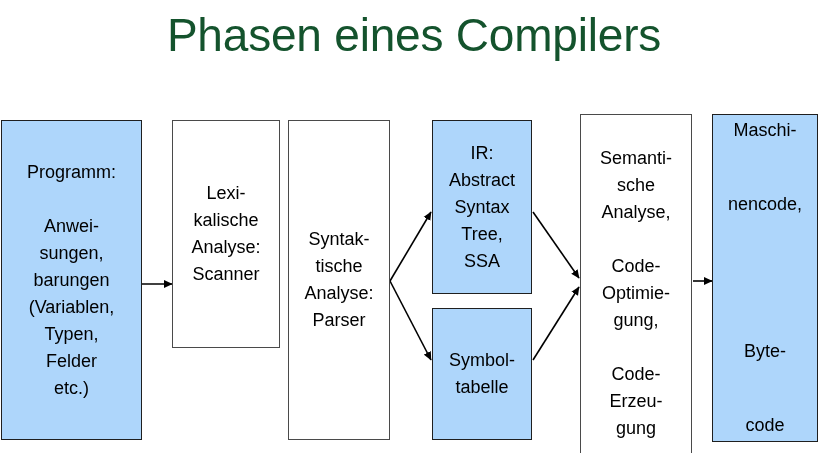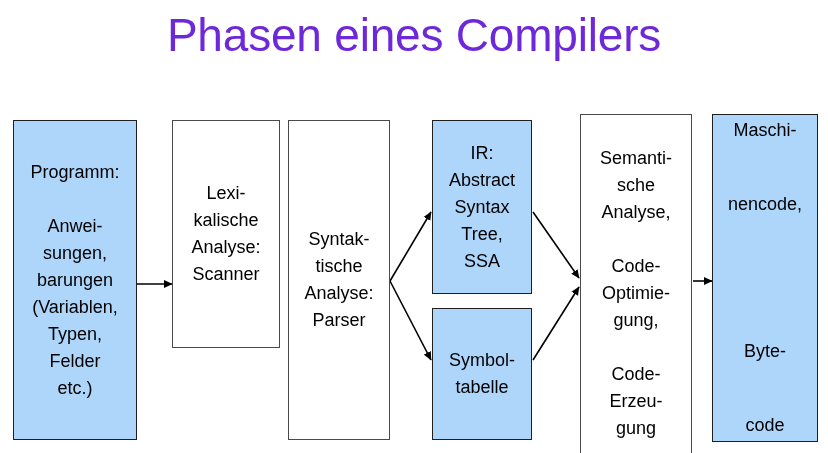--- a/index.html
+++ b/index.html
@@ -21,21 +21,21 @@
   }
   #title {
     position: absolute;
     left: 0;
     top: 6px;
     width: 828px;
     text-align: center;
     font-size: 46px;
     font-weight: normal;
     line-height: 58px;
-    color: #6d28d9;
+    color: #14532d;
     letter-spacing: -0.2px;
     white-space: nowrap;
   }
   .box {
     position: absolute;
     box-sizing: border-box;
     display: flex;
     flex-direction: column;
     align-items: center;
     justify-content: center;
@@ -85,21 +85,21 @@
     <g stroke="#000000" stroke-width="1.6" fill="none" marker-end="url(#ah)">
       <line x1="137" y1="284" x2="172" y2="284"></line>
       <line x1="390" y1="281" x2="431" y2="212"></line>
       <line x1="390" y1="281" x2="431" y2="360"></line>
       <line x1="533" y1="212" x2="579" y2="278"></line>
       <line x1="533" y1="360" x2="579" y2="287"></line>
       <line x1="693" y1="281" x2="712" y2="281"></line>
     </g>
   </svg>
 
-  <div class="box blue" style="left:13px; top:120px; width:124px; height:320px;">
+  <div class="box blue" style="left:1px; top:120px; width:141px; height:320px;">
     <span class="line">Programm:</span>
     <span class="line gap"></span>
     <span class="line">Anwei-</span>
     <span class="line">sungen,</span>
     <span class="line">barungen</span>
     <span class="line">(Variablen,</span>
     <span class="line">Typen,</span>
     <span class="line">Felder</span>
     <span class="line">etc.)</span>
   </div>

